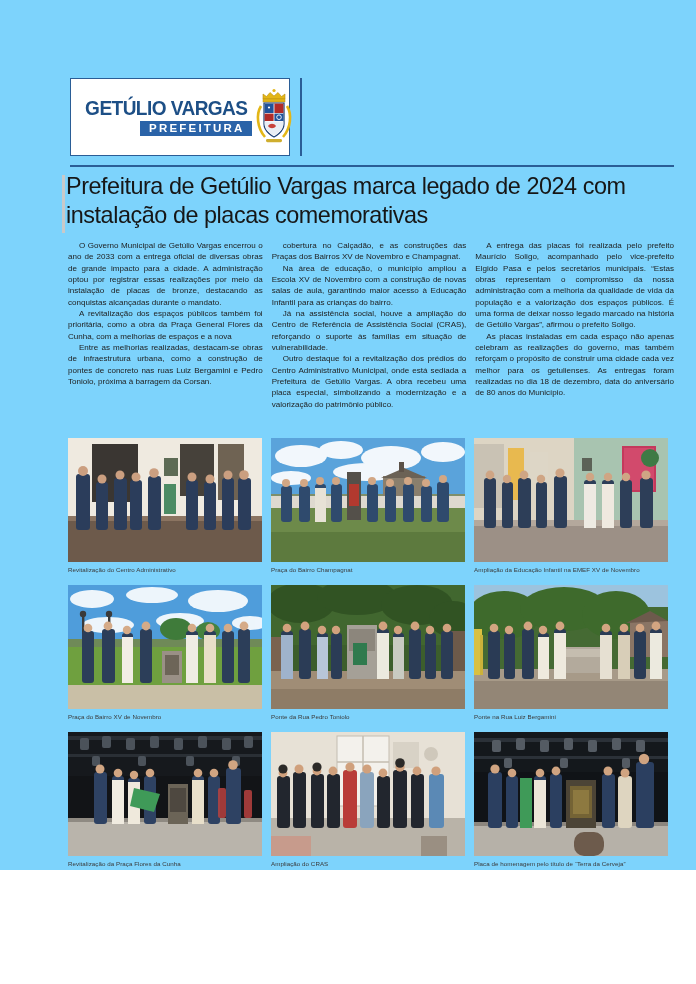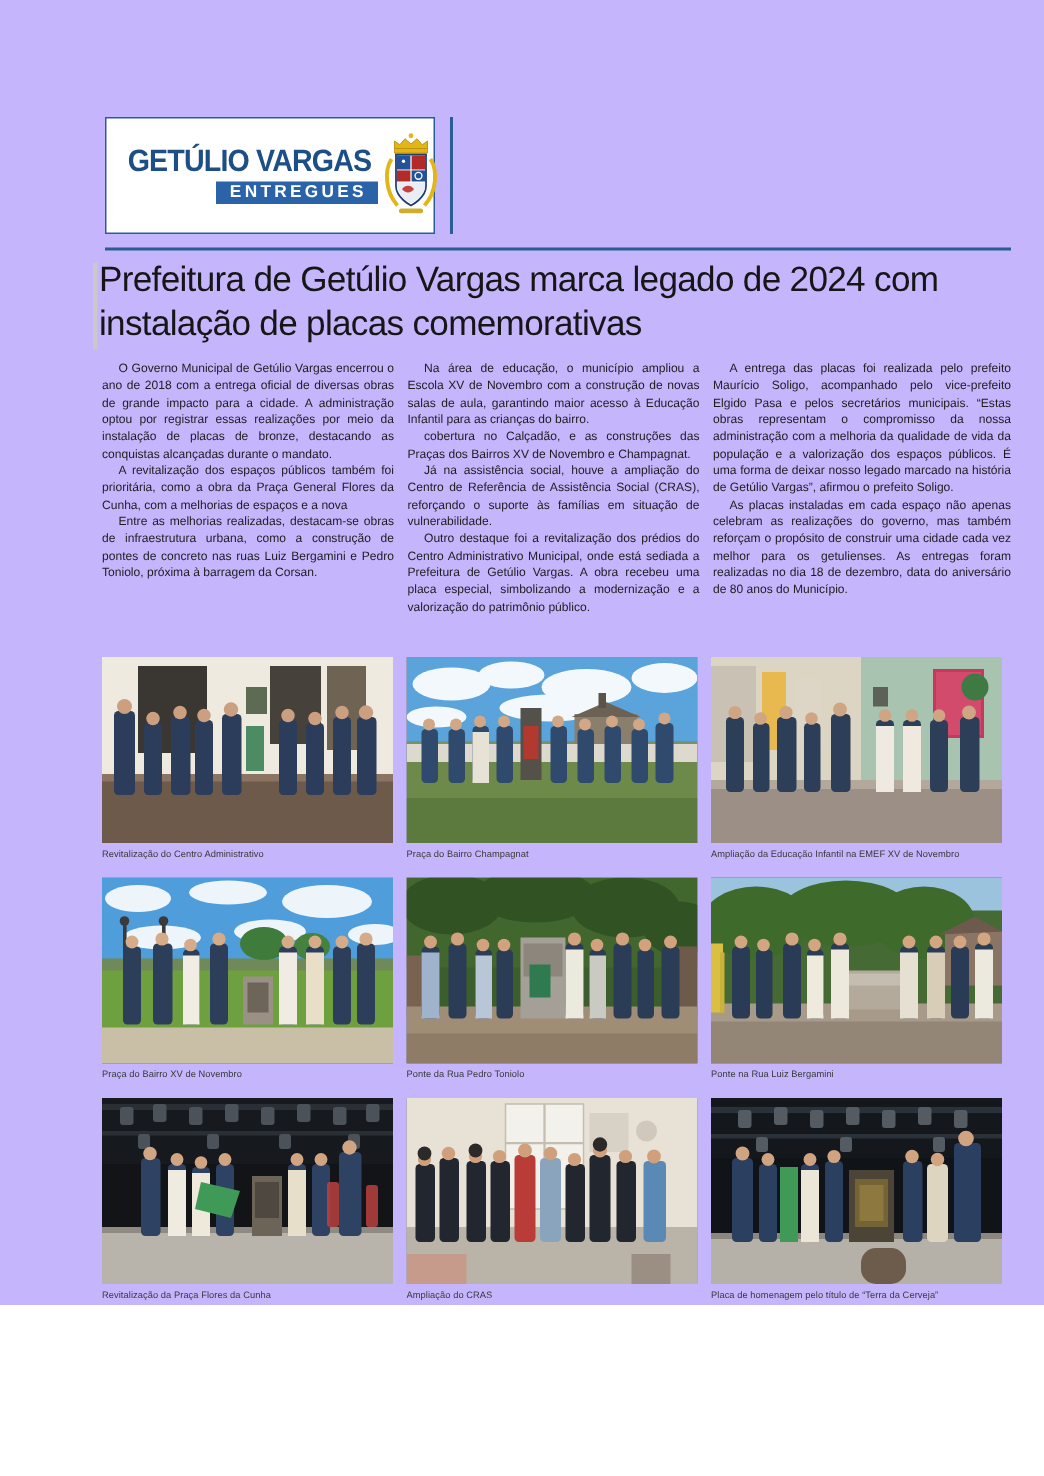--- a/index.html
+++ b/index.html
@@ -3,21 +3,21 @@
 <meta charset="utf-8">
 <style>
   html,body{margin:0;padding:0;}
   body{
     width:696px;height:984px;
     background:#ffffff;
     font-family:"Liberation Sans", sans-serif;
     color:#1b1b1b;
     overflow:hidden;
   }
-  .page{position:relative;width:696px;height:870px;background:#c4b5fd;}
+  .page{position:relative;width:696px;height:870px;background:#7dd3fc;}
 
   
   .masthead{
     position:absolute;left:70px;top:78px;width:604px;height:78px;
     display:flex;align-items:stretch;
   }
   .logo-box{
     width:220px;height:78px;border:1px solid #2a5d96;background:#fff;
     display:flex;align-items:center;box-sizing:border-box;
   }
@@ -90,21 +90,21 @@
 </style>
 </head>
 <body>
 
 <div class="page">
 
   <div class="masthead">
     <div class="logo-box">
       <div class="logo-text">
         <div class="logo-title">GETÚLIO VARGAS</div>
-        <div class="logo-sub">ENTREGUES</div>
+        <div class="logo-sub">PREFEITURA</div>
       </div>
       <div class="logo-divider"></div>
       <div class="crest">
         <svg width="40" height="62" viewBox="0 0 40 62" aria-hidden="true">
 
           <path d="M9 13 L9 8 L12.5 10.5 L16 6.5 L20 10 L24 6.5 L27.5 10.5 L31 8 L31 13 Z" fill="#e3b617" stroke="#b88f10" stroke-width="0.6"></path>
           <rect x="9" y="13" width="22" height="3" fill="#e3b617" stroke="#b88f10" stroke-width="0.5"></rect>
           <circle cx="20" cy="4.5" r="1.6" fill="#e3b617"></circle>
 
           <path d="M7 20 C2 28 3 42 11 51" stroke="#e3b617" stroke-width="2.6" fill="none"></path>
@@ -127,27 +127,27 @@
   </div>
   <div class="hr-thick"></div>
 
   <div class="headline-wrap">
     <div class="headline-bar"></div>
     <h1 class="headline">Prefeitura de Getúlio Vargas marca legado de 2024 com instalação de placas comemorativas</h1>
   </div>
 
   <div class="cols">
     <div class="col">
-      <p>O Governo Municipal de Getúlio Vargas encerrou o ano de 2018 com a entrega oficial de diversas obras de grande impacto para a cidade. A administração optou por registrar essas realizações por meio da instalação de placas de bronze, destacando as conquistas alcançadas durante o mandato.</p>
+      <p>O Governo Municipal de Getúlio Vargas encerrou o ano de 2033 com a entrega oficial de diversas obras de grande impacto para a cidade. A administração optou por registrar essas realizações por meio da instalação de placas de bronze, destacando as conquistas alcançadas durante o mandato.</p>
       <p>A revitalização dos espaços públicos também foi prioritária, como a obra da Praça General Flores da Cunha, com a melhorias de espaços e a nova</p>
       <p>Entre as melhorias realizadas, destacam-se obras de infraestrutura urbana, como a construção de pontes de concreto nas ruas Luiz Bergamini e Pedro Toniolo, próxima à barragem da Corsan.</p>
     </div>
     <div class="col">
+      <p>cobertura no Calçadão, e as construções das Praças dos Bairros XV de Novembro e Champagnat.</p>
       <p>Na área de educação, o município ampliou a Escola XV de Novembro com a construção de novas salas de aula, garantindo maior acesso à Educação Infantil para as crianças do bairro.</p>
-      <p>cobertura no Calçadão, e as construções das Praças dos Bairros XV de Novembro e Champagnat.</p>
       <p>Já na assistência social, houve a ampliação do Centro de Referência de Assistência Social (CRAS), reforçando o suporte às famílias em situação de vulnerabilidade.</p>
       <p>Outro destaque foi a revitalização dos prédios do Centro Administrativo Municipal, onde está sediada a Prefeitura de Getúlio Vargas. A obra recebeu uma placa especial, simbolizando a modernização e a valorização do patrimônio público.</p>
     </div>
     <div class="col">
       <p>A entrega das placas foi realizada pelo prefeito Maurício Soligo, acompanhado pelo vice-prefeito Elgido Pasa e pelos secretários municipais. “Estas obras representam o compromisso da nossa administração com a melhoria da qualidade de vida da população e a valorização dos espaços públicos. É uma forma de deixar nosso legado marcado na história de Getúlio Vargas”, afirmou o prefeito Soligo.</p>
       <p>As placas instaladas em cada espaço não apenas celebram as realizações do governo, mas também reforçam o propósito de construir uma cidade cada vez melhor para os getulienses. As entregas foram realizadas no dia 18 de dezembro, data do aniversário de 80 anos do Município.</p>
     </div>
   </div>
 
   <div class="grid">

